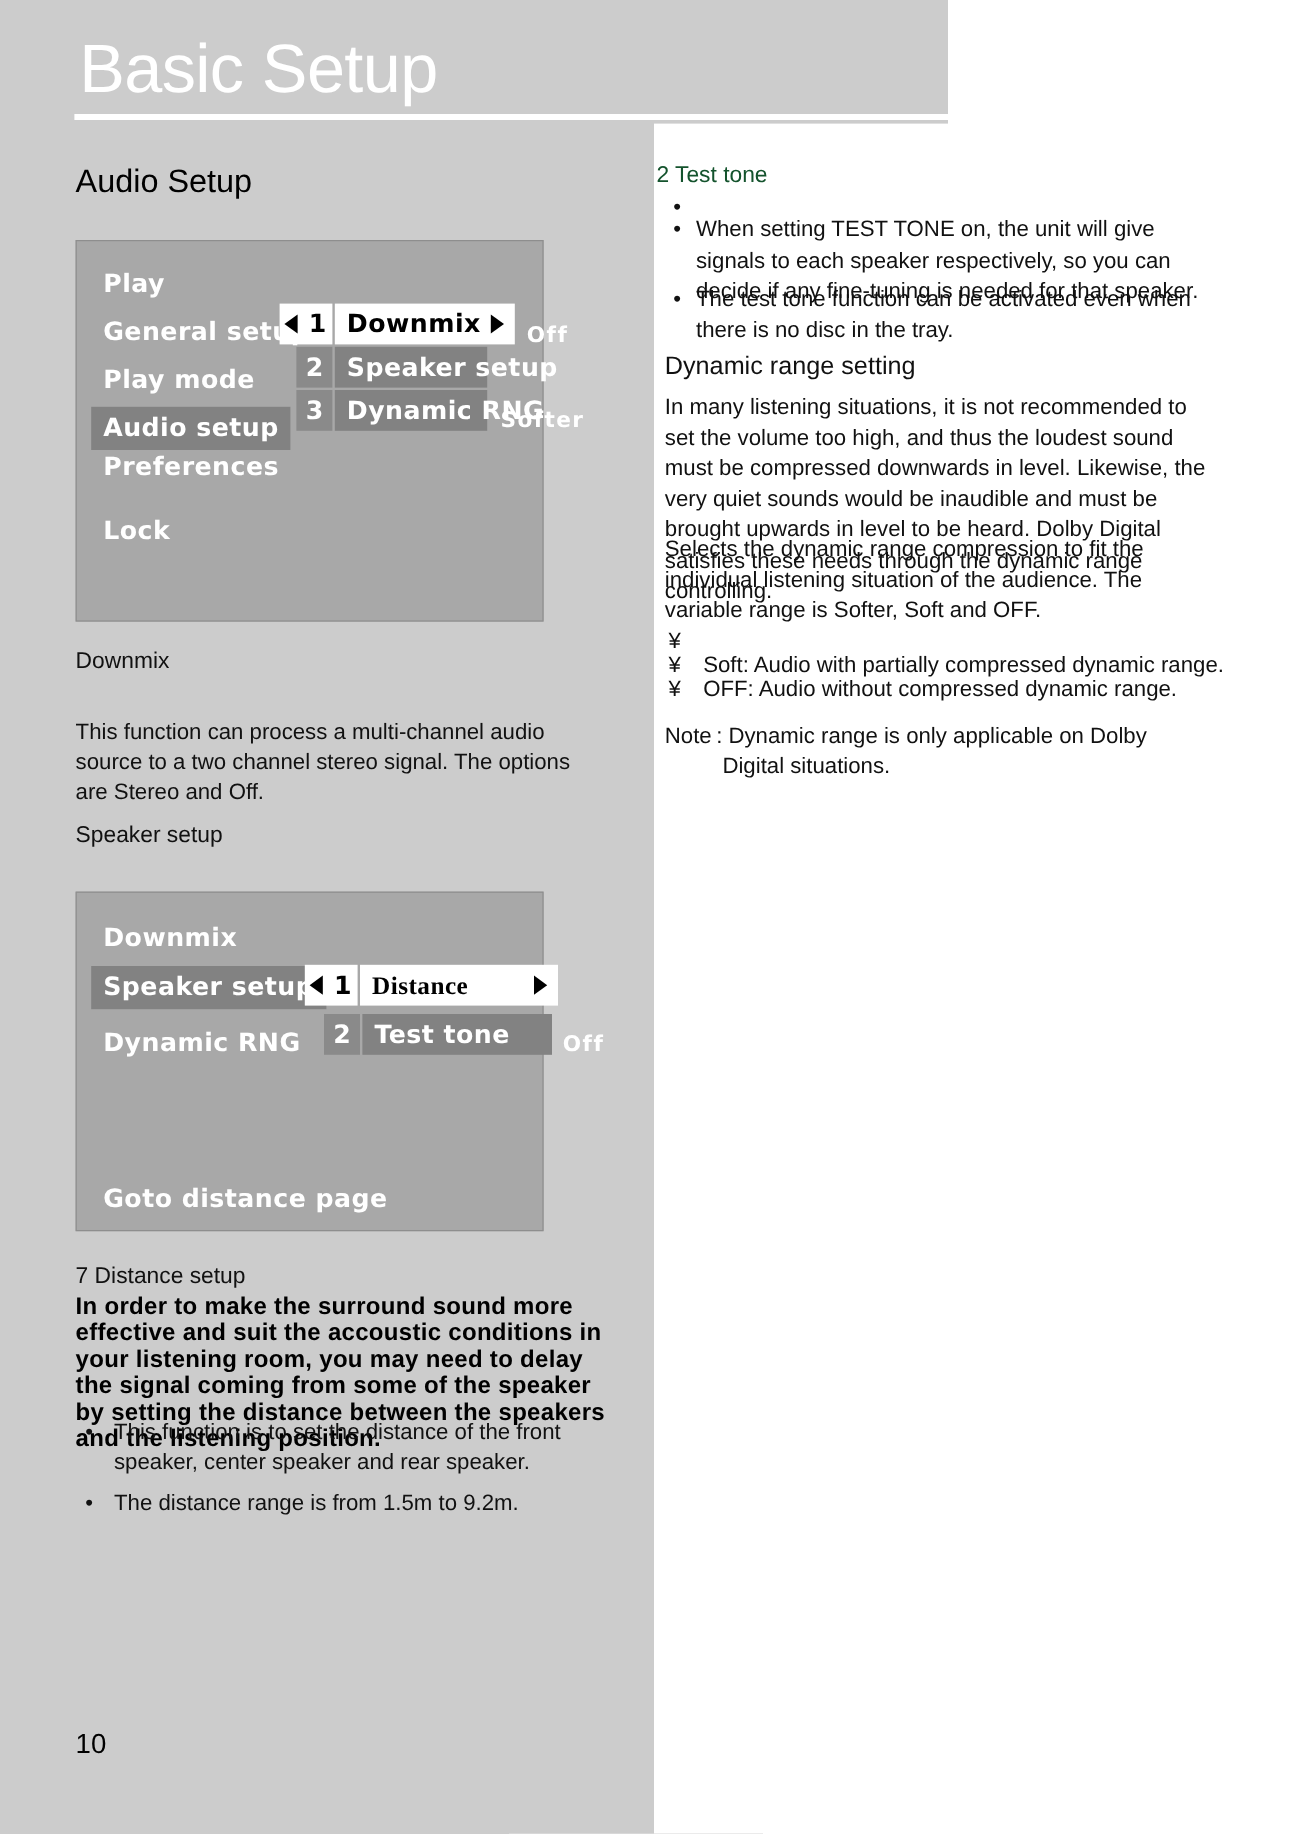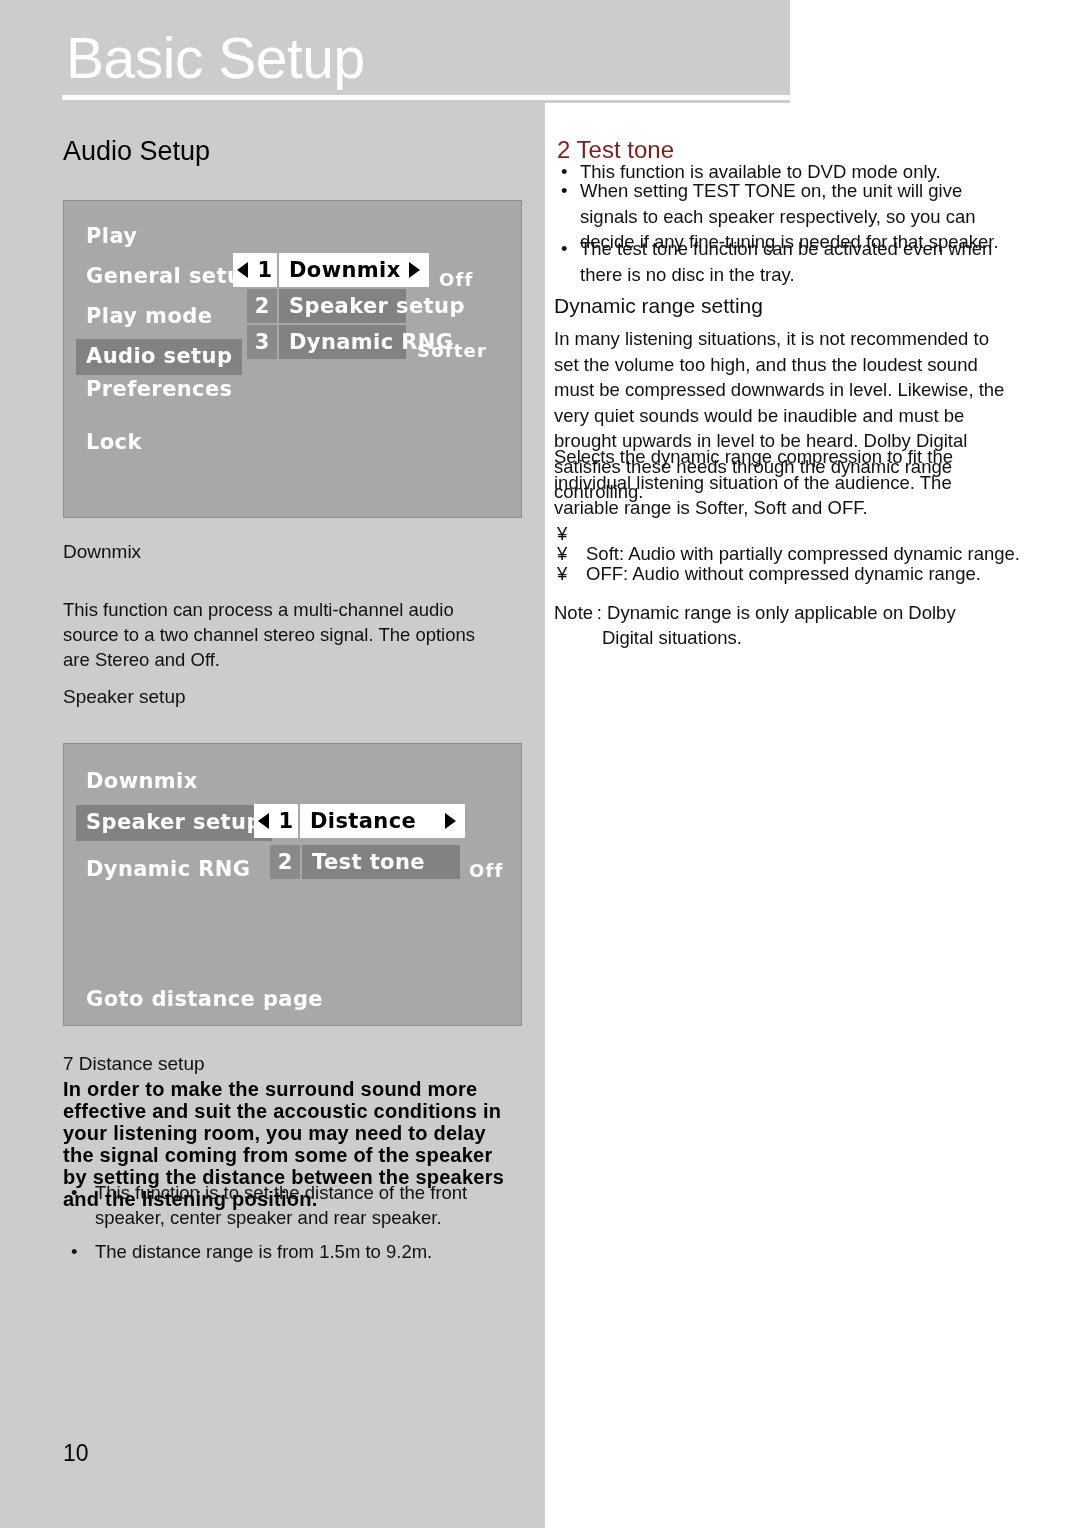--- a/index.html
+++ b/index.html
@@ -58,21 +58,21 @@
   .bullet-row .bdot{
     position:absolute;left:8px;top:0;font-size:18.5px;line-height:25px;
   }
   .page-num{
     position:absolute;left:63px;top:1440px;
     font-size:23px;color:#000;
   }
   
   .right-col{position:absolute;left:545px;top:0;width:535px;height:1528px;}
   .r-head{
-    position:absolute;left:12px;font-size:24px;color:#7f1d1d;white-space:nowrap;
+    position:absolute;left:2px;font-size:19px;color:#14532d;white-space:nowrap;
   }
   .r-subhead{
     position:absolute;left:9px;font-size:21px;color:#111;white-space:nowrap;
   }
   .r-para{
     position:absolute;left:9px;width:455px;
     font-size:18.5px;line-height:25.5px;color:#111;
   }
   .r-bullet{
     position:absolute;left:9px;width:460px;
@@ -86,21 +86,21 @@
     padding-left:32px;box-sizing:border-box;
   }
   .r-yen .ydot{position:absolute;left:3px;top:0;}
   .r-note{
     position:absolute;left:9px;width:470px;
     font-size:18.5px;line-height:25px;color:#111;
   }
   .r-note .note-l2{display:block;padding-left:48px;}
   
   .osd{
-    position:absolute;left:63px;width:459px;
+    position:absolute;left:63px;width:390px;
     background:#a8a8a8;
     border:1px solid #8e8e8e;
     box-sizing:border-box;
     font-family:"DejaVu Sans", sans-serif;
   }
   .osd-item{
     position:absolute;
     font-weight:bold;font-size:21px;line-height:21px;
     color:#ffffff;white-space:nowrap;
     letter-spacing:0.4px;
@@ -212,21 +212,21 @@
 
       <div class="osd-item plain" style="left:12px;top:20px;">Downmix</div>
       <div class="osd-item sel" style="left:12px;top:61px;">Speaker setup</div>
       <div class="osd-item plain" style="left:12px;top:108px;">Dynamic RNG</div>
       <div class="osd-item plain" style="left:12px;top:238px;">Goto distance page</div>
 
       <div class="osd-num active" style="left:190px;top:60px;">
         <span class="tri-l"></span>
         <span>1</span>
       </div>
-      <div class="osd-opt active" style="left:236px;top:60px;width:165px;">
+      <div class="osd-opt active" style="left:236px;top:60px;width:165px;font-family:Liberation Serif, serif;">
         <span>Distance</span>
         <span class="tri-r"></span>
       </div>
 
       <div class="osd-num" style="left:206px;top:101px;">
         <span>2</span>
       </div>
       <div class="osd-opt inactive" style="left:238px;top:101px;width:158px;">
         <span>Test tone</span>
       </div>
@@ -247,21 +247,20 @@
 
     <div class="page-num">10</div>
   </div>
 
   <div class="right-col">
 
     <div class="r-head" style="top:136px;">2 Test tone</div>
 
     <div class="r-bullet" style="top:159px;">
       <span class="bdot">•</span>
-      <span>This function is available to DVD mode only.</span>
     </div>
     <div class="r-bullet" style="top:178px;">
       <span class="bdot">•</span>
       <span>When setting TEST TONE on, the unit will give signals to each speaker respectively, so you can decide if any fine-tuning is needed for that speaker.</span>
     </div>
     <div class="r-bullet" style="top:236px;">
       <span class="bdot">•</span>
       <span>The test tone function can be activated even when there is no disc in the tray.</span>
     </div>
 

